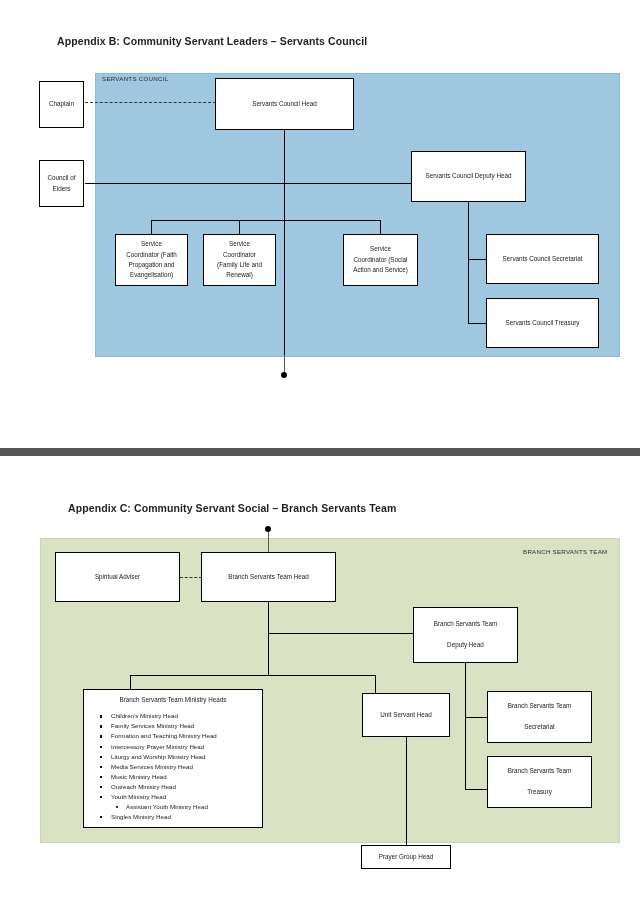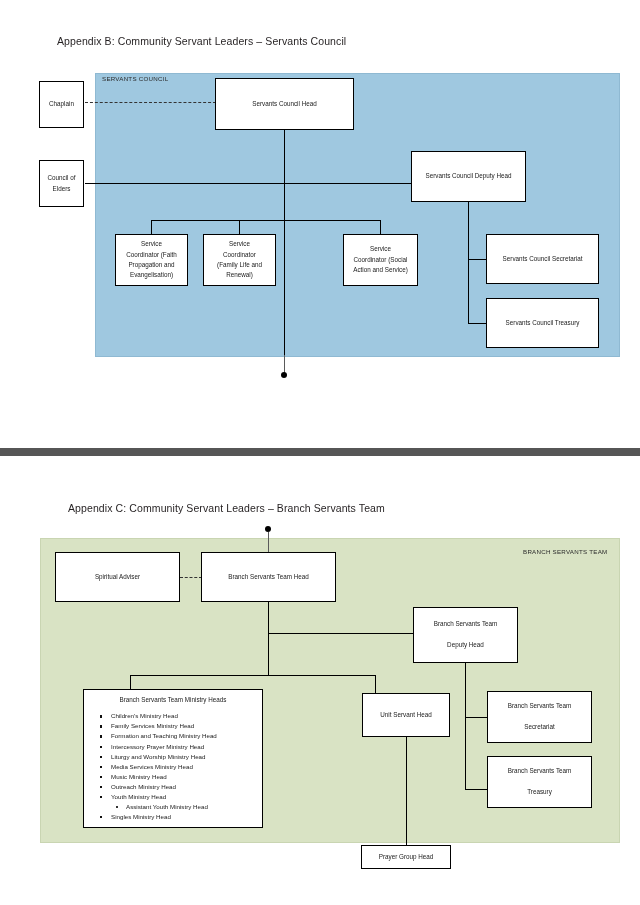--- a/index.html
+++ b/index.html
@@ -8,21 +8,21 @@
     background:#ffffff;
     font-family:"Liberation Sans","DejaVu Sans",sans-serif;
     color:#1a1a1a;
     position:relative;
     overflow:hidden;
   }
   .page{position:absolute;left:0;top:0;width:640px;height:905px;}
   .heading{
     position:absolute;
     font-size:10.5px;
-    font-weight:normal;
+    font-weight:bold;
     color:#231f20;
     letter-spacing:.1px;
     white-space:nowrap;
   }
   #heading-b{left:57px;top:35px;}
   #heading-c{left:68px;top:502px;}
 
   .panel{position:absolute;}
   #panel-council{
     left:95px;top:73px;width:523px;height:282px;
@@ -188,21 +188,21 @@
   <div class="node" id="node-sc-secretariat" style="left:486px;top:234px;width:113px;height:50px;">
     <span>Servants Council Secretariat</span>
   </div>
 
   <div class="node" id="node-sc-treasury" style="left:486px;top:298px;width:113px;height:50px;">
     <span>Servants Council Treasury</span>
   </div>
 
   <div class="sep" id="page-separator"></div>
 
-  <div class="heading" id="heading-c">Appendix C:  Community Servant Leaders – Branch Servants Team</div>
+  <div class="heading" id="heading-c">Appendix C:  Community Servant Social – Branch Servants Team</div>
 
   <div class="panel" id="panel-branch"></div>
   <div class="panel-label" id="label-branch-team">BRANCH SERVANTS TEAM</div>
 
   <div class="dot" style="left:265px;top:526px;"></div>
   <div class="stem-gray" style="left:268px;top:532px;height:23px;"></div>
 
   <div class="dotted" style="left:180px;top:577px;width:22px;"></div>
 
   <div class="ln lnv" style="left:268px;top:602px;width:1px;height:73px;"></div>

